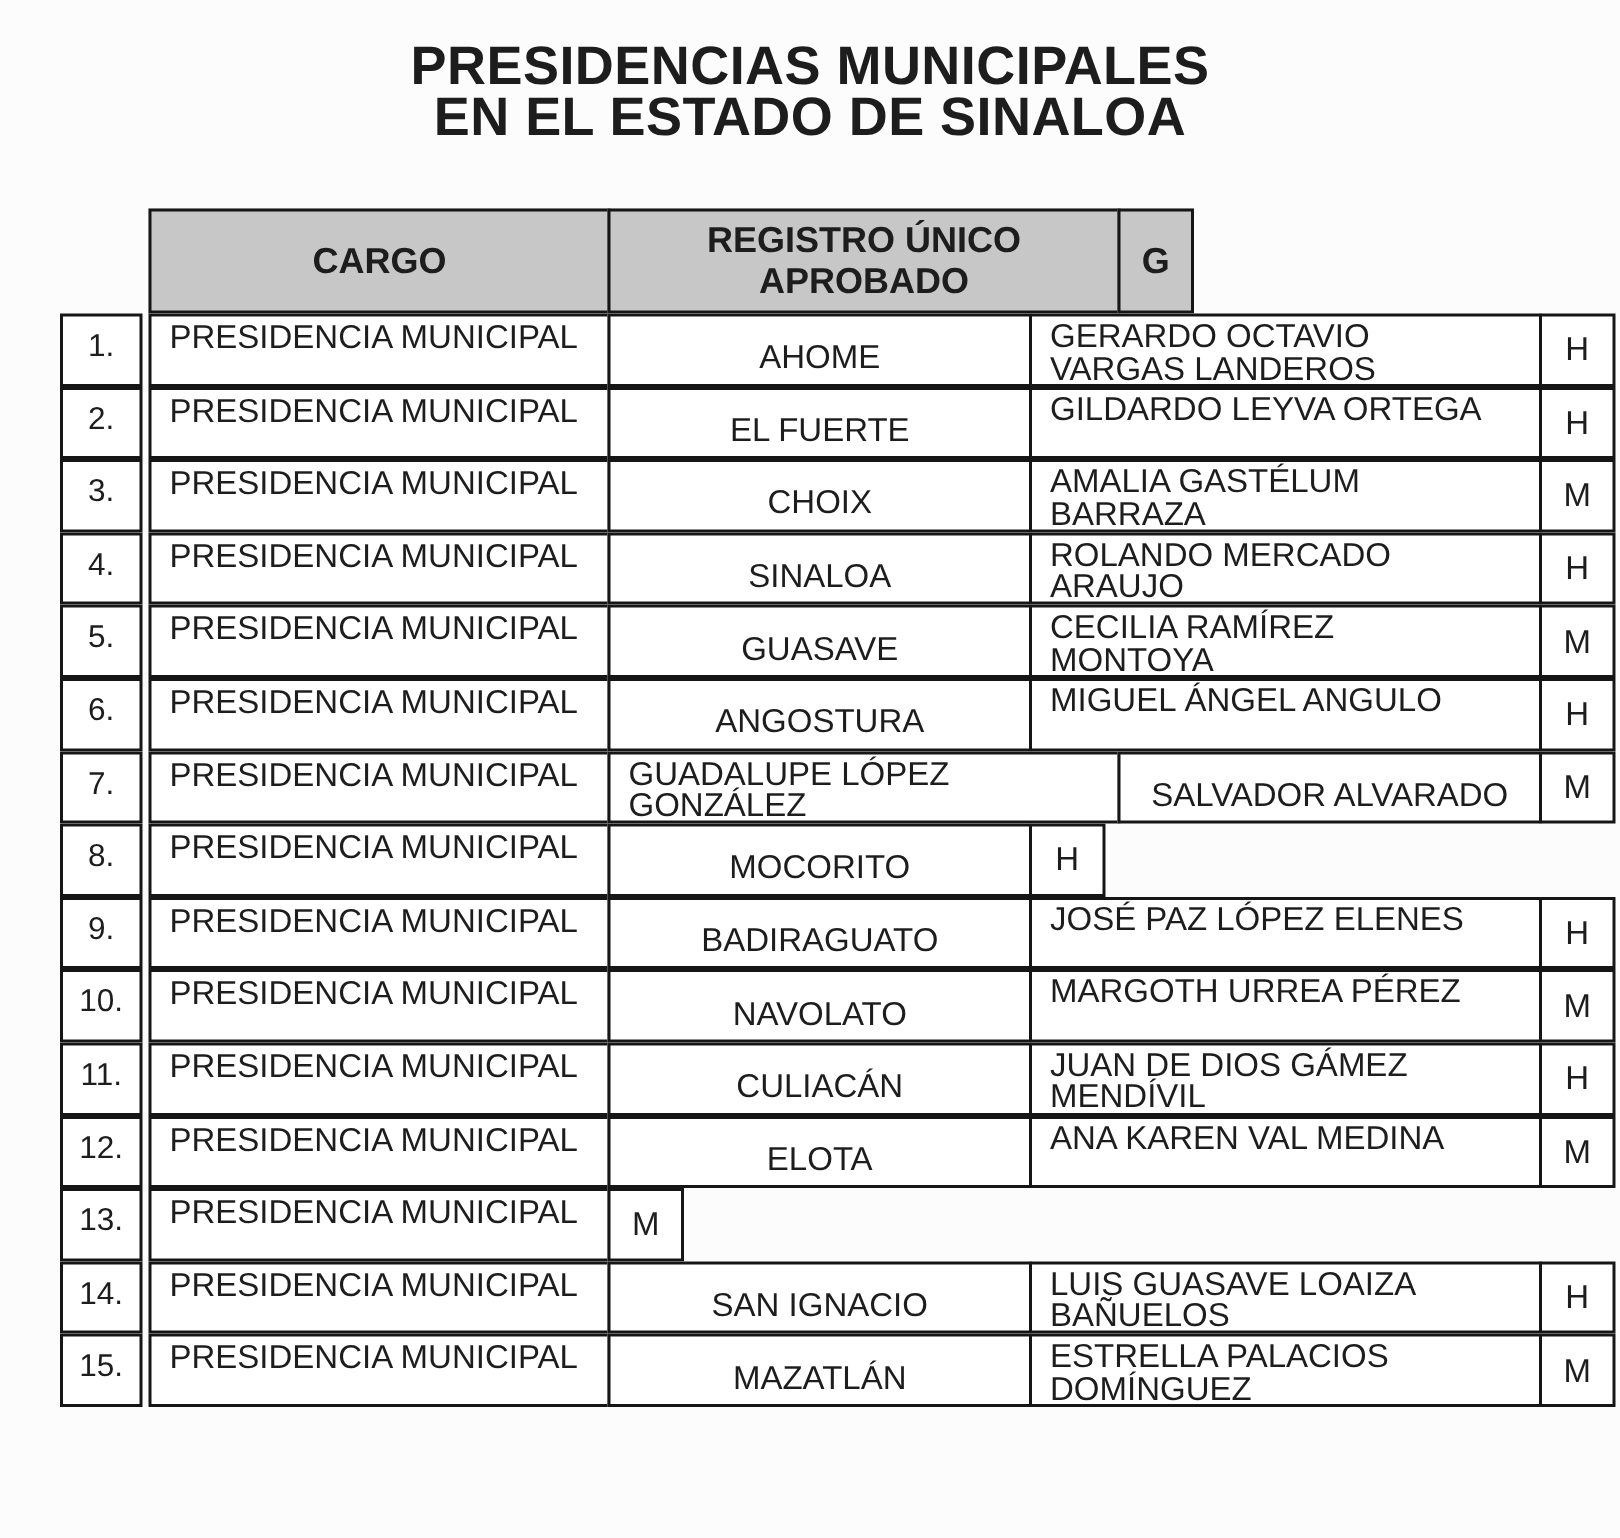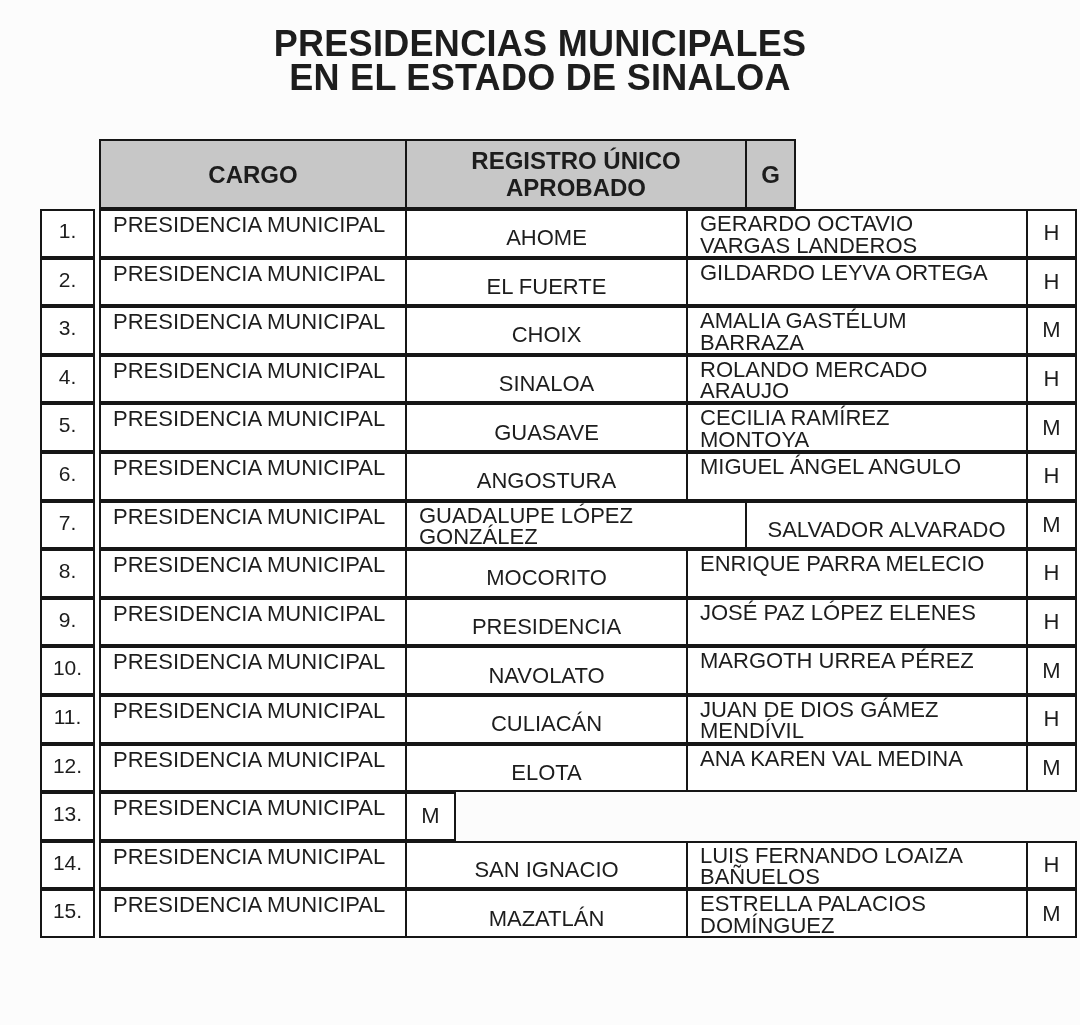--- a/index.html
+++ b/index.html
@@ -164,28 +164,27 @@
     <div class="cell c-reg">GUADALUPE LÓPEZ
 GONZÁLEZ</div>
     <div class="cell c-mun">SALVADOR ALVARADO</div>
     <div class="cell c-g">M</div>
   </div>
       <div class="trow drow">
     <div class="cell c-num">8.</div>
     <div class="gap"></div>
     <div class="cell c-cargo">PRESIDENCIA MUNICIPAL</div>
     <div class="cell c-mun">MOCORITO</div>
-    <div class="cell c-reg">ENRIQUE PARRA MELECIO</div>
     <div class="cell c-g">H</div>
   </div>
       <div class="trow drow">
     <div class="cell c-num">9.</div>
     <div class="gap"></div>
     <div class="cell c-cargo">PRESIDENCIA MUNICIPAL</div>
-    <div class="cell c-mun">PRESIDENCIA</div>
+    <div class="cell c-mun">BADIRAGUATO</div>
     <div class="cell c-reg">JOSÉ PAZ LÓPEZ ELENES</div>
     <div class="cell c-g">H</div>
   </div>
       <div class="trow drow">
     <div class="cell c-num">10.</div>
     <div class="gap"></div>
     <div class="cell c-cargo">PRESIDENCIA MUNICIPAL</div>
     <div class="cell c-mun">NAVOLATO</div>
     <div class="cell c-reg">MARGOTH URREA PÉREZ</div>
     <div class="cell c-g">M</div>
@@ -211,21 +210,21 @@
     <div class="cell c-num">13.</div>
     <div class="gap"></div>
     <div class="cell c-cargo">PRESIDENCIA MUNICIPAL</div>
     <div class="cell c-g">M</div>
   </div>
       <div class="trow drow">
     <div class="cell c-num">14.</div>
     <div class="gap"></div>
     <div class="cell c-cargo">PRESIDENCIA MUNICIPAL</div>
     <div class="cell c-mun">SAN IGNACIO</div>
-    <div class="cell c-reg">LUIS FERNANDO LOAIZA
+    <div class="cell c-reg">LUIS GUASAVE LOAIZA
 BAÑUELOS</div>
     <div class="cell c-g">H</div>
   </div>
       <div class="trow drow">
     <div class="cell c-num">15.</div>
     <div class="gap"></div>
     <div class="cell c-cargo">PRESIDENCIA MUNICIPAL</div>
     <div class="cell c-mun">MAZATLÁN</div>
     <div class="cell c-reg">ESTRELLA PALACIOS
 DOMÍNGUEZ</div>

